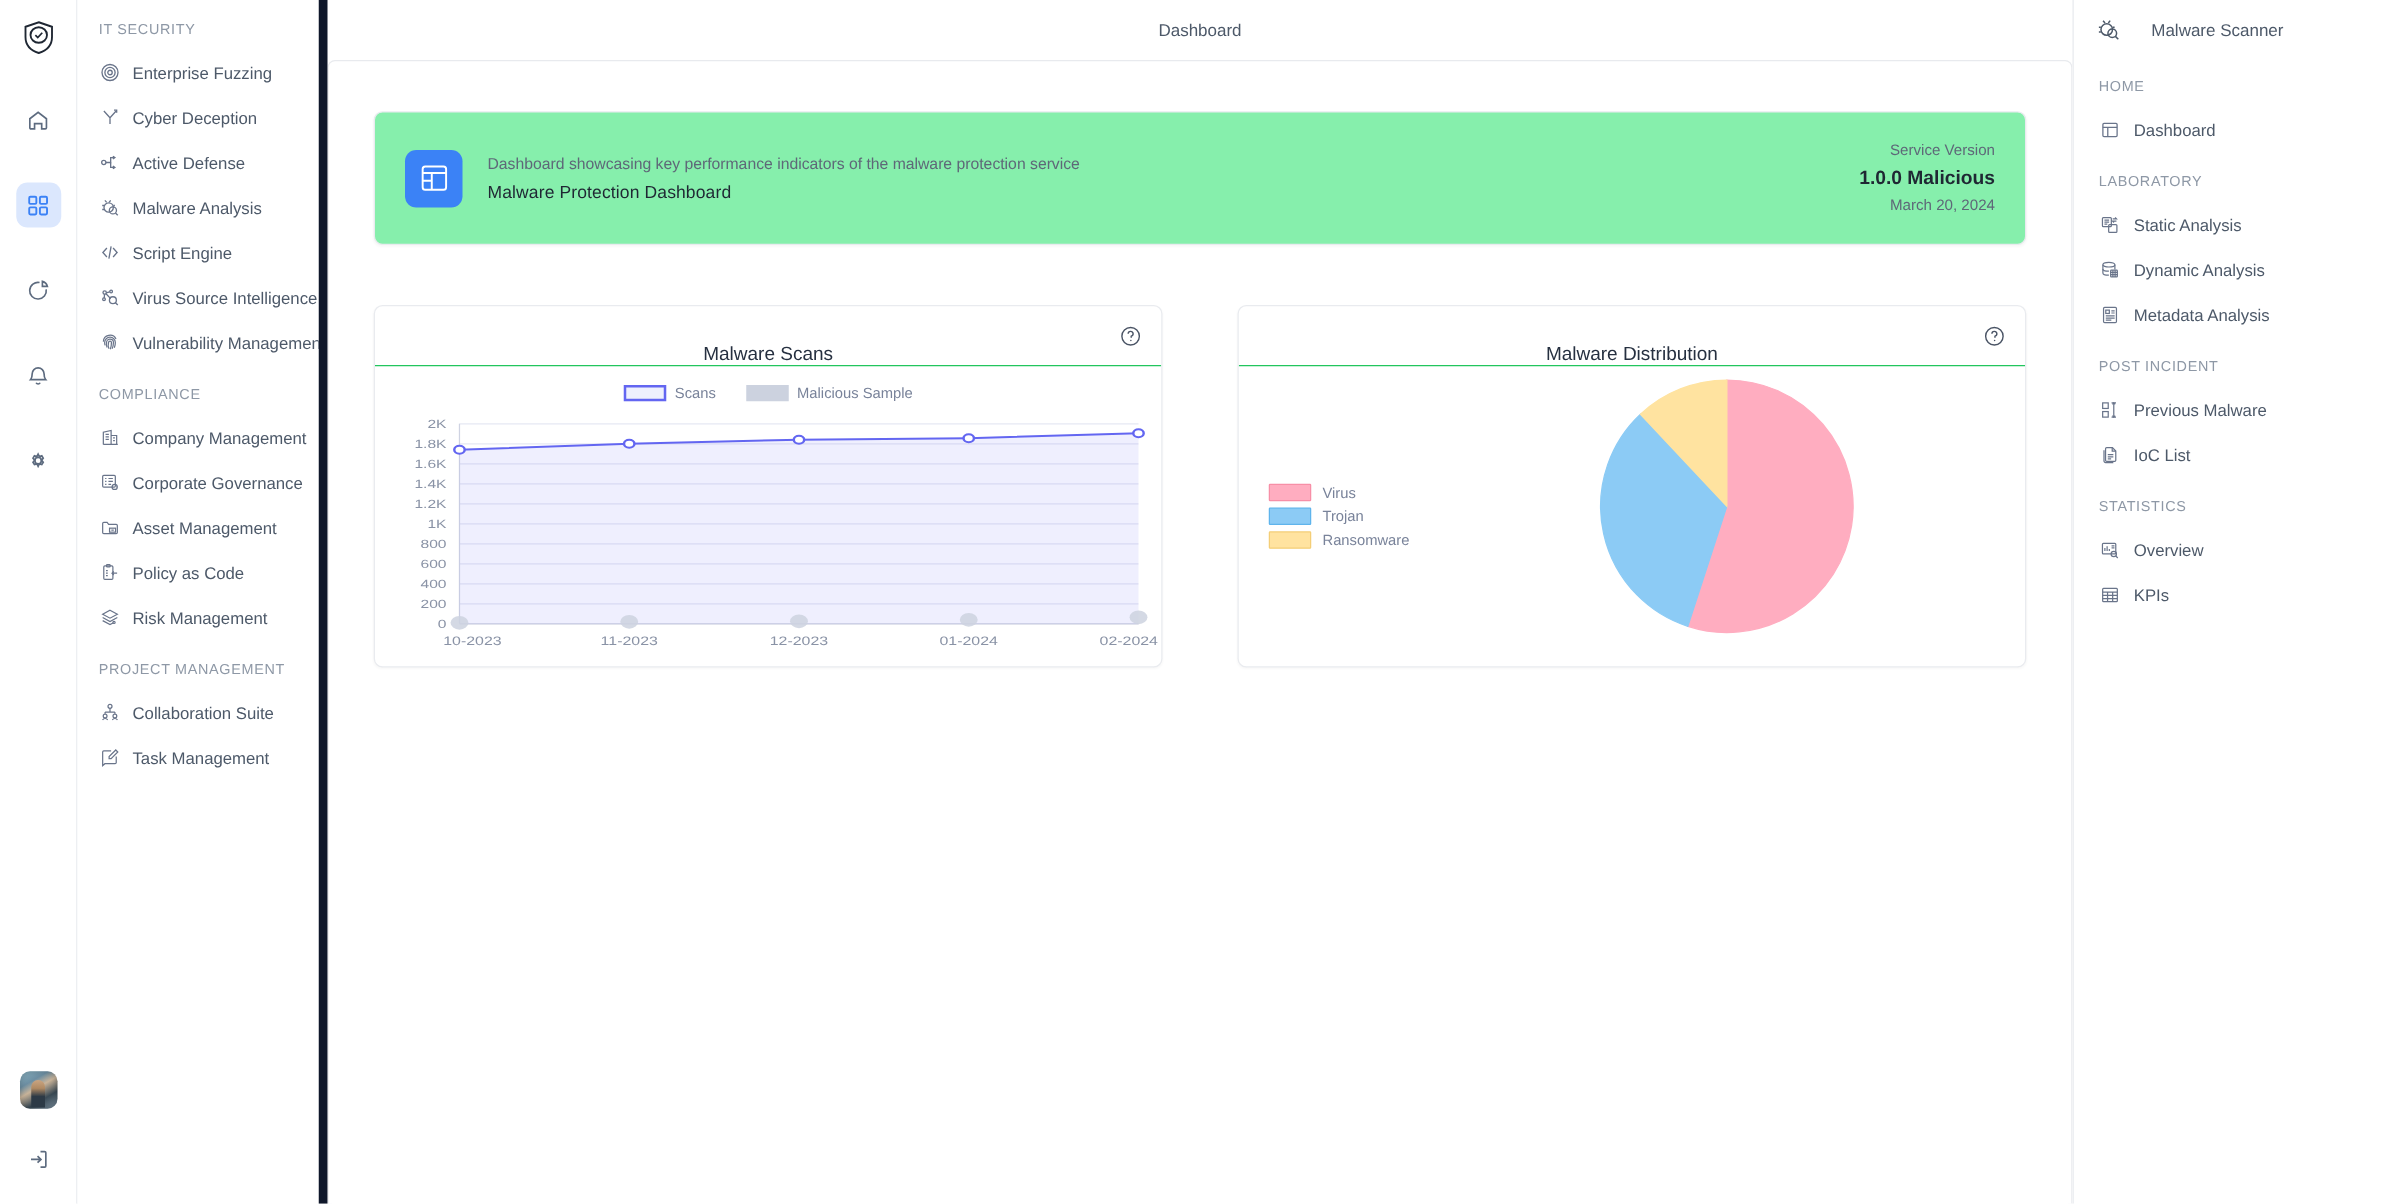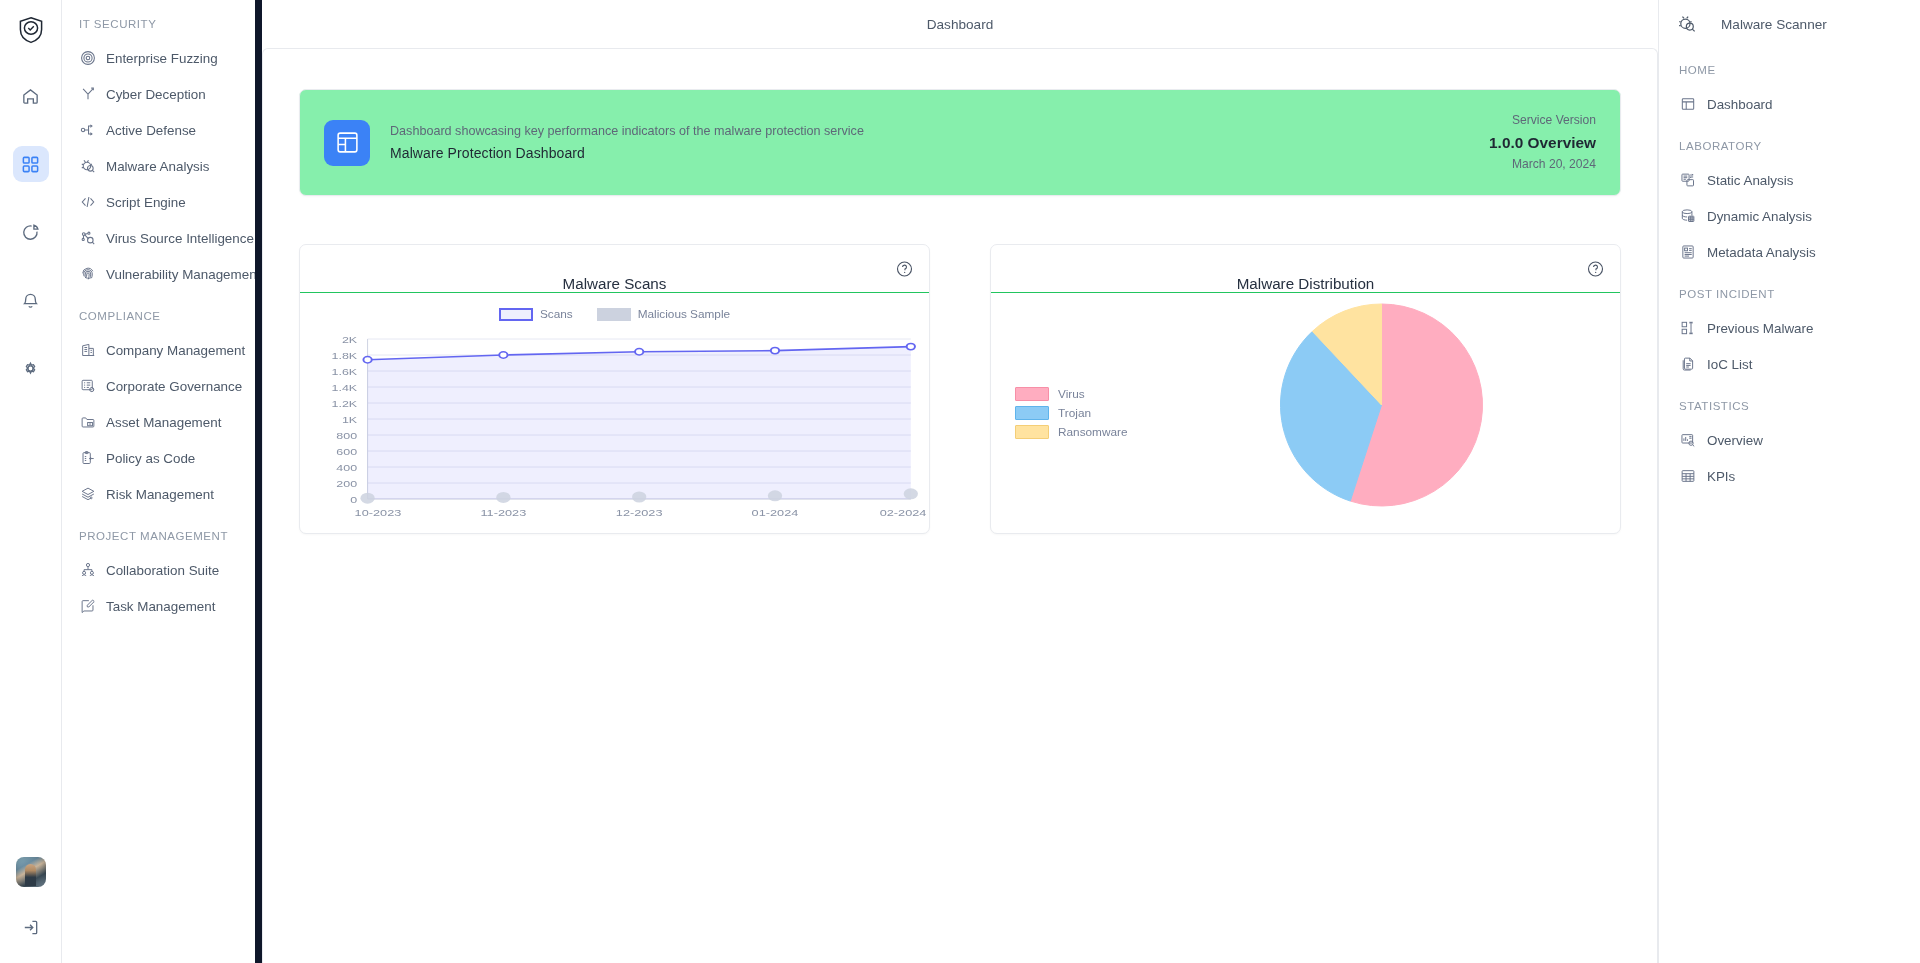--- a/index.html
+++ b/index.html
@@ -376,21 +376,21 @@
               <rect x="3" y="3" width="18" height="18" rx="2"></rect>
               <path d="M3 8h18M10 8v13M10 14H3"></path>
             </svg>
           </div>
           <div class="banner-text">
             <div class="banner-sub">Dashboard showcasing key performance indicators of the malware protection service</div>
             <div class="banner-title">Malware Protection Dashboard</div>
           </div>
           <div class="banner-right">
             <div class="bv-label">Service Version</div>
-            <div class="bv-value">1.0.0 Overview</div>
+            <div class="bv-value">1.0.0 Malicious</div>
             <div class="bv-date">March 20, 2024</div>
           </div>
         </div>
 
         <div class="cards">
 
           <div class="card">
             <div class="card-head">
               <span class="card-title">Malware Scans</span>
               <span class="card-help">

